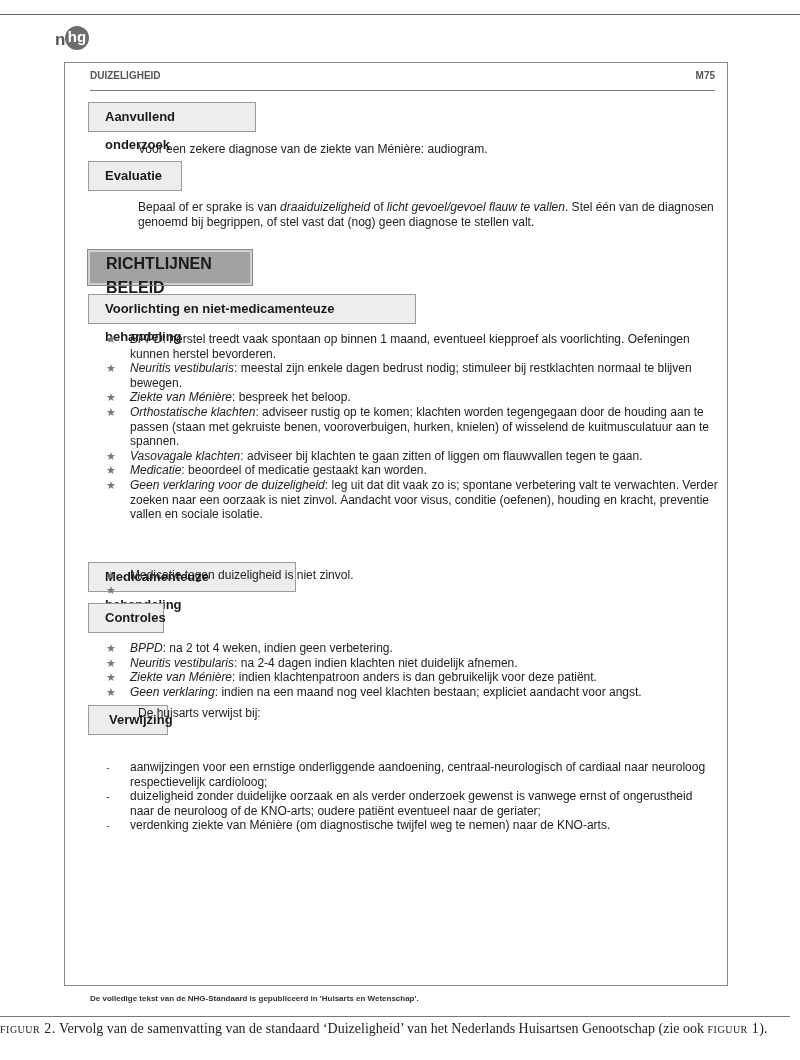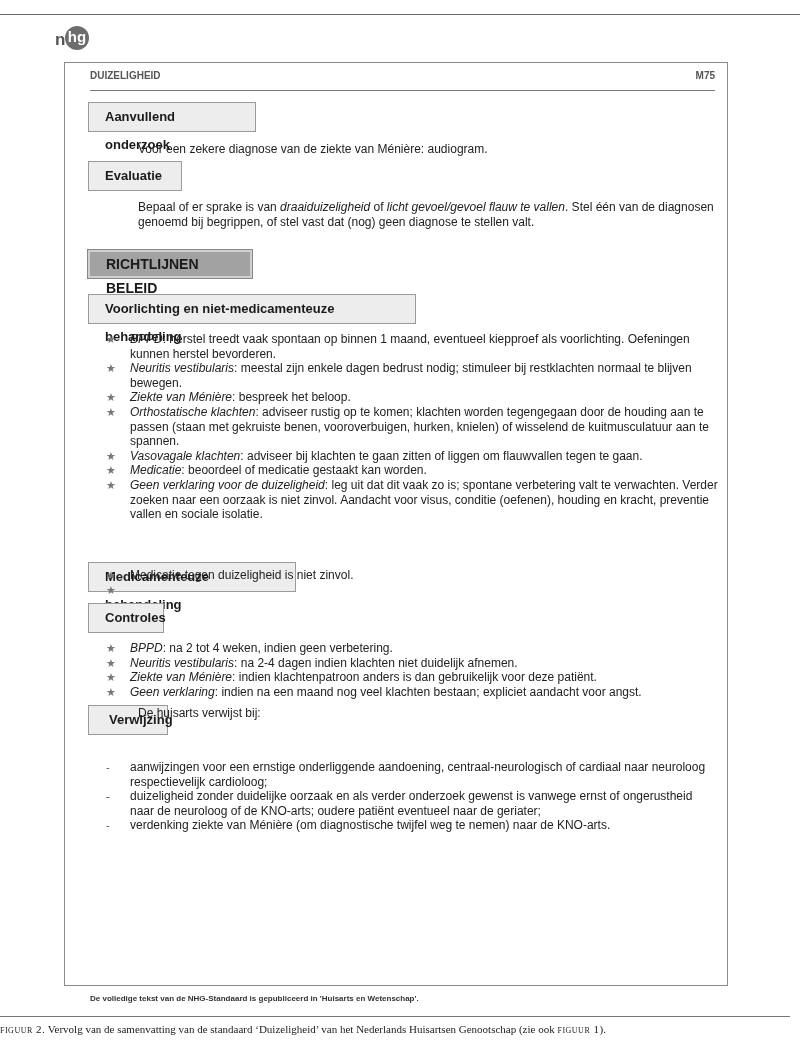--- a/index.html
+++ b/index.html
@@ -7,30 +7,30 @@
   .top-rule { position:absolute; left:0; top:14px; width:800px; height:0; border-top:1.5px solid #6a6a6a; }
   .logo { position:absolute; left:55px; top:26px; height:26px; width:50px; }
   .logo .n { position:absolute; left:0; top:4px; font-size:17px; font-weight:bold; color:#555; letter-spacing:-1px; }
   .logo .circ { position:absolute; left:10px; top:0; width:24px; height:24px; border-radius:50%; background:#6d6d6d; color:#fff; font-size:15px; font-weight:bold; text-align:center; line-height:22px; }
   .frame { position:absolute; left:64px; top:62px; width:664px; height:924px; border:1px solid #8a8a8a; box-sizing:border-box; }
   .header { position:absolute; left:90px; top:70px; width:625px; height:20px; border-bottom:1.5px solid #7a7a7a; font-size:10px; font-weight:bold; color:#555; }
   .header .left { position:absolute; left:0; top:0; }
   .header .mid { position:absolute; left:240px; top:0; }
   .header .right { position:absolute; right:0; top:0; }
   .sec { position:absolute; left:88px; background:#ededed; border:1px solid #9a9a9a; box-sizing:border-box; font-size:13px; font-weight:bold; color:#1a1a1a; padding:0 16px; line-height:28px; height:30px; }
-  .sec.dark { background:#a2a2a2; border:2px solid #d0d0d0; outline:1px solid #888; color:#1a1a1a; font-size:14px; line-height:24px; height:28px; }
+  .sec.dark { background:#a2a2a2; border:2px solid #d0d0d0; outline:1px solid #888; color:#1a1a1a; font-size:16px; line-height:24px; height:35px; }
   .para { position:absolute; left:106px; width:610px; font-size:12px; line-height:14.6px; color:#222;margin-left:32px; }
   ul.list { position:absolute; left:106px; width:612px; margin:0; padding:0; list-style:none; font-size:12px; line-height:14.6px; color:#222; }
   ul.list li { position:relative; padding-left:24px; margin:0; }
   ul.list li .bullet { position:absolute; left:0; top:0; color:#777; font-size:11px; }
   ul.list li .bullet.dash { color:#555; }
   ul.list li em { font-style:italic; }
   .footnote { position:absolute; left:90px; top:994px; font-size:8px; color:#333;font-weight:bold; }
   .bottom-rule { position:absolute; left:0; top:1016px; width:790px; border-top:1px solid #777; }
-  .caption { position:absolute; left:0; top:1020px; width:792px; font-family:"Liberation Serif", serif; font-size:11px; line-height:18px; color:#222; }
+  .caption { position:absolute; left:0; top:1020px; width:792px; font-family:"Liberation Serif", serif; font-size:14px; line-height:18px; color:#222; }
   .caption .sc { font-variant:small-caps; letter-spacing:0.5px; }
 </style>
 </head>
 <body>
 
 <div class="top-rule"></div>
 
 <div class="logo">
   <span class="n">n</span>
   <span class="circ">hg</span>

